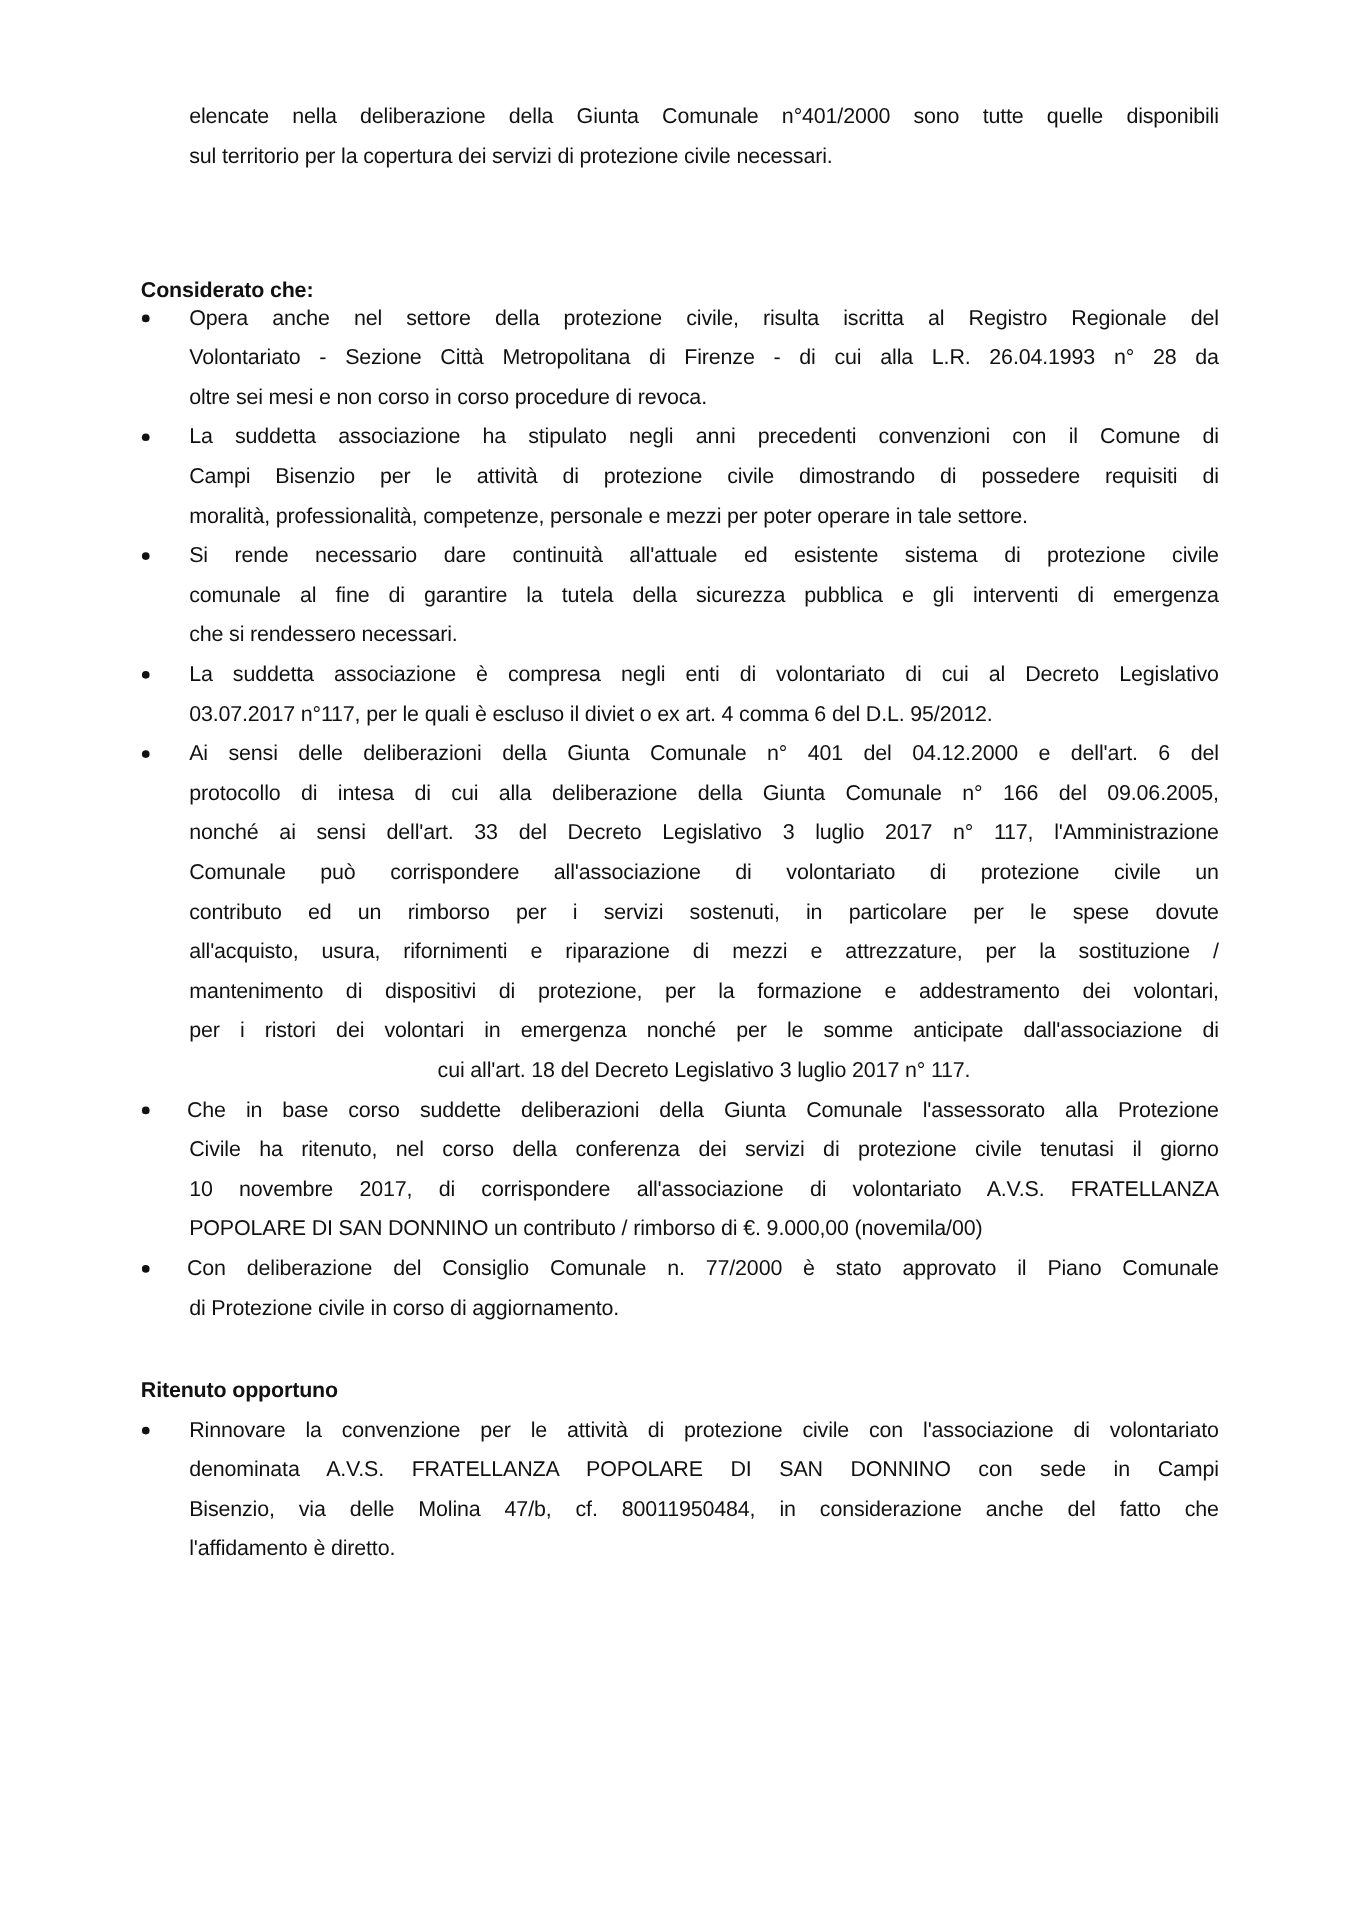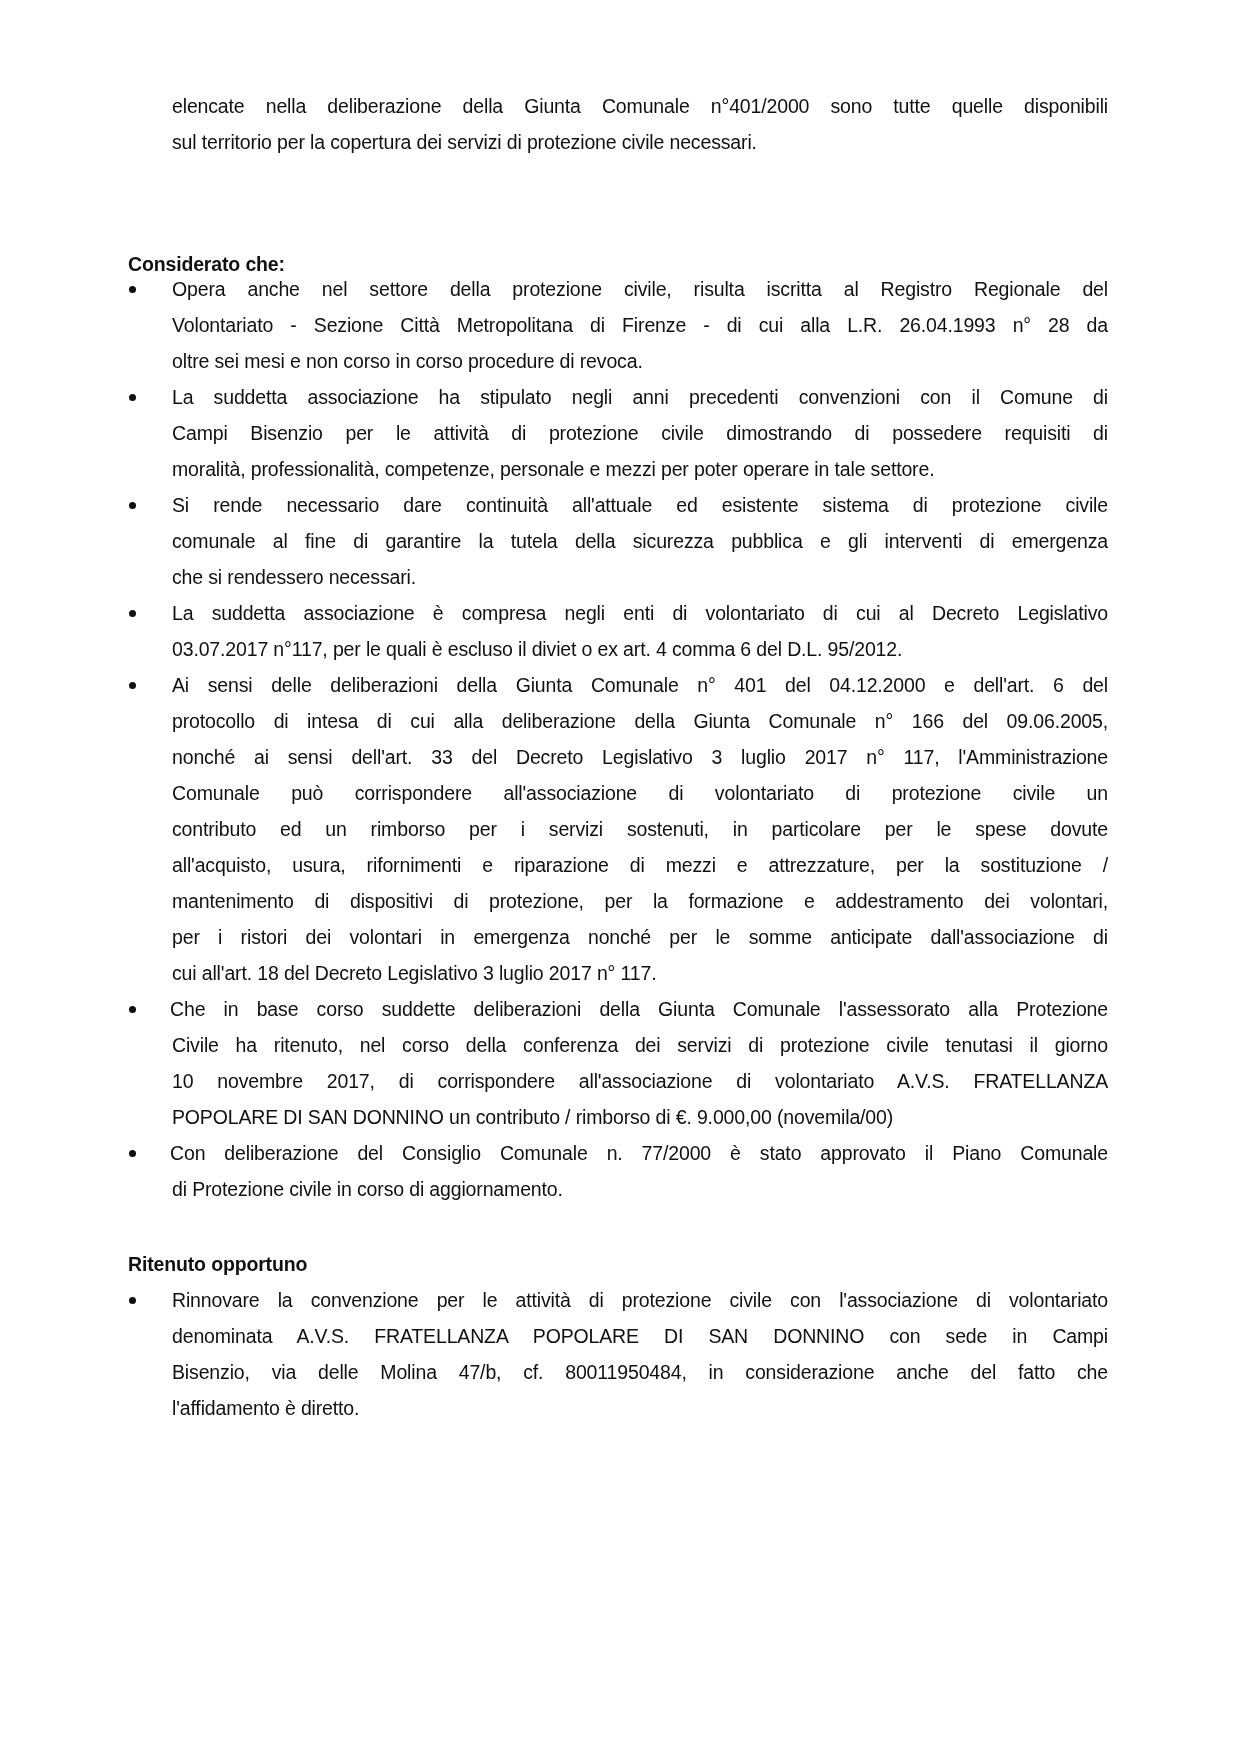--- a/index.html
+++ b/index.html
@@ -70,21 +70,21 @@
   <div>
     <span class="bullet" style="left:129px; top:682px;"></span>
     <div class="line just item-indent" style="top:673px;">Ai sensi delle deliberazioni della Giunta Comunale n° 401 del 04.12.2000 e dell'art. 6 del</div>
     <div class="line just item-indent" style="top:709px;">protocollo di intesa di cui alla deliberazione della Giunta Comunale n° 166 del 09.06.2005,</div>
     <div class="line just item-indent" style="top:745px;">nonché ai sensi dell'art. 33 del Decreto Legislativo 3 luglio 2017 n° 117, l'Amministrazione</div>
     <div class="line just item-indent" style="top:781px;">Comunale può corrispondere all'associazione di volontariato di protezione civile un</div>
     <div class="line just item-indent" style="top:817px;">contributo ed un rimborso per i servizi sostenuti, in particolare per le spese dovute</div>
     <div class="line just item-indent" style="top:853px;">all'acquisto, usura, rifornimenti e riparazione di mezzi e attrezzature, per la sostituzione /</div>
     <div class="line just item-indent" style="top:889px;">mantenimento di dispositivi di protezione, per la formazione e addestramento dei volontari,</div>
     <div class="line just item-indent" style="top:925px;">per i ristori dei volontari in emergenza nonché per le somme anticipate dall'associazione di</div>
-    <div class="line item-indent" style="top:961px;">cui all'art. 18 del Decreto Legislativo 3 luglio 2017 n° 117.</div>
+    <div class="line item-indent" style="top:961px;text-align:center;">cui all'art. 18 del Decreto Legislativo 3 luglio 2017 n° 117.</div>
   </div>
 
   <div>
     <span class="bullet" style="left:129px; top:1006px;"></span>
     <div class="line just item-indent" style="top:997px; left:170px; width:938px;">Che in base corso suddette deliberazioni della Giunta Comunale l'assessorato alla Protezione</div>
     <div class="line just item-indent" style="top:1033px;">Civile ha ritenuto, nel corso della conferenza dei servizi di protezione civile tenutasi il giorno</div>
     <div class="line just item-indent" style="top:1069px;">10 novembre 2017, di corrispondere all'associazione di volontariato A.V.S. FRATELLANZA</div>
     <div class="line item-indent" style="top:1105px;">POPOLARE DI SAN DONNINO un contributo / rimborso di €. 9.000,00 (novemila/00)</div>
   </div>
 

